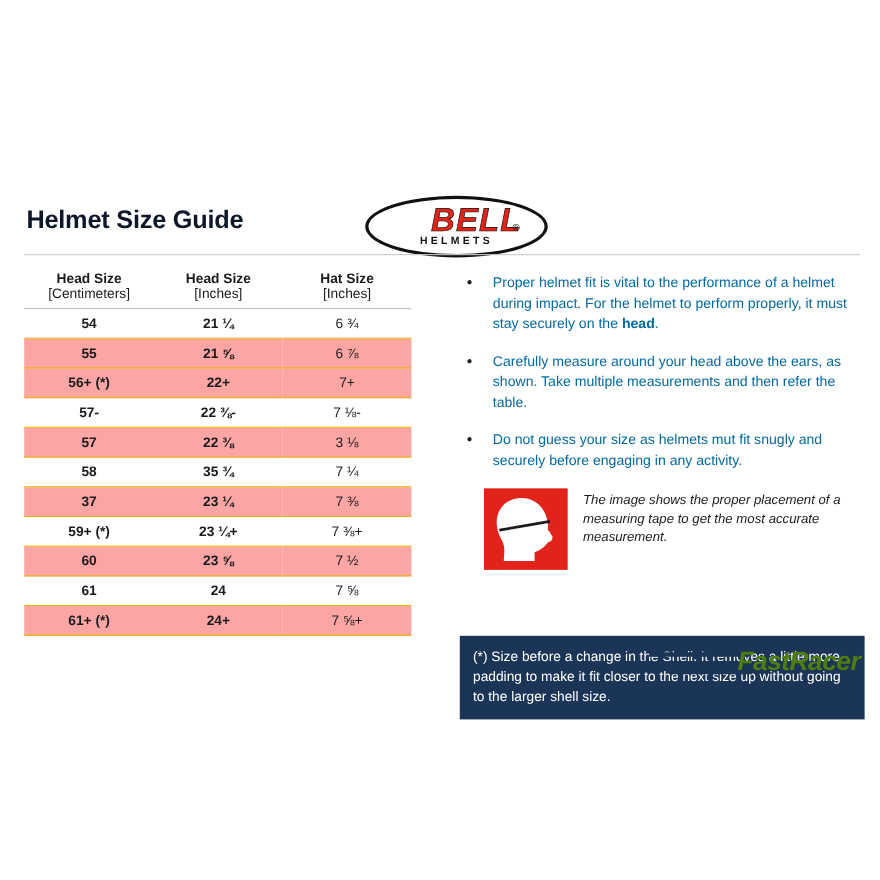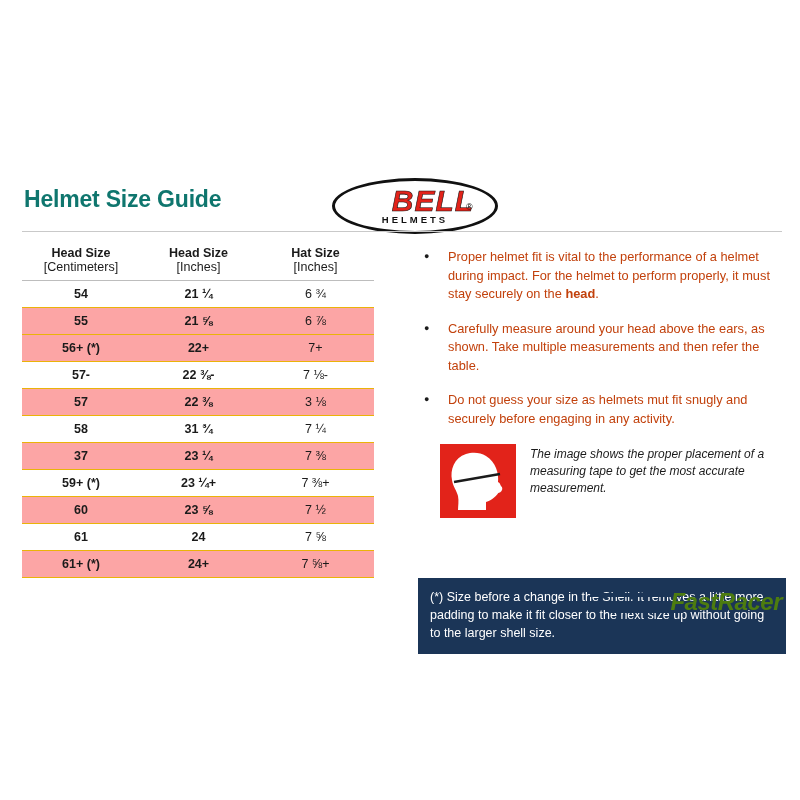--- a/index.html
+++ b/index.html
@@ -31,21 +31,21 @@
     position: relative;
     height: 62px;
   }
   .guide-title {
     position: absolute;
     left: 2px;
     top: 16px;
     font-size: 23px;
     font-weight: bold;
     letter-spacing: -0.2px;
-    color: #0f766e;
+    color: #0f172a;
   }
   .bell-logo {
     position: absolute;
     left: 310px;
     top: 8px;
     width: 168px;
     height: 58px;
   }
   .bell-ellipse {
     position: absolute;
@@ -160,21 +160,21 @@
     list-style: none;
     margin: 0;
     padding: 0;
   }
   ul.bullets li {
     position: relative;
     padding-left: 30px;
     margin-bottom: 16px;
     font-size: 12.8px;
     line-height: 1.45;
-    color: #c2410c;
+    color: #0369a1;
   }
   ul.bullets li::before {
     content: "\25CF";
     position: absolute;
     left: 6px;
     top: 0px;
     font-size: 9px;
     line-height: 1.9;
     color: #1b1b1b;
   }
@@ -304,21 +304,21 @@
               <td>22 ⅜-</td>
               <td class="hat">7 ⅛-</td>
             </tr>
           <tr class="alt">
               <td>57</td>
               <td>22 ⅜</td>
               <td class="hat">3 ⅛</td>
             </tr>
           <tr>
               <td>58</td>
-              <td>31 ¾</td>
+              <td>35 ¾</td>
               <td class="hat">7 ¼</td>
             </tr>
           <tr class="alt">
               <td>37</td>
               <td>23 ¼</td>
               <td class="hat">7 ⅜</td>
             </tr>
           <tr>
               <td>59+ (*)</td>
               <td>23 ¼+</td>

